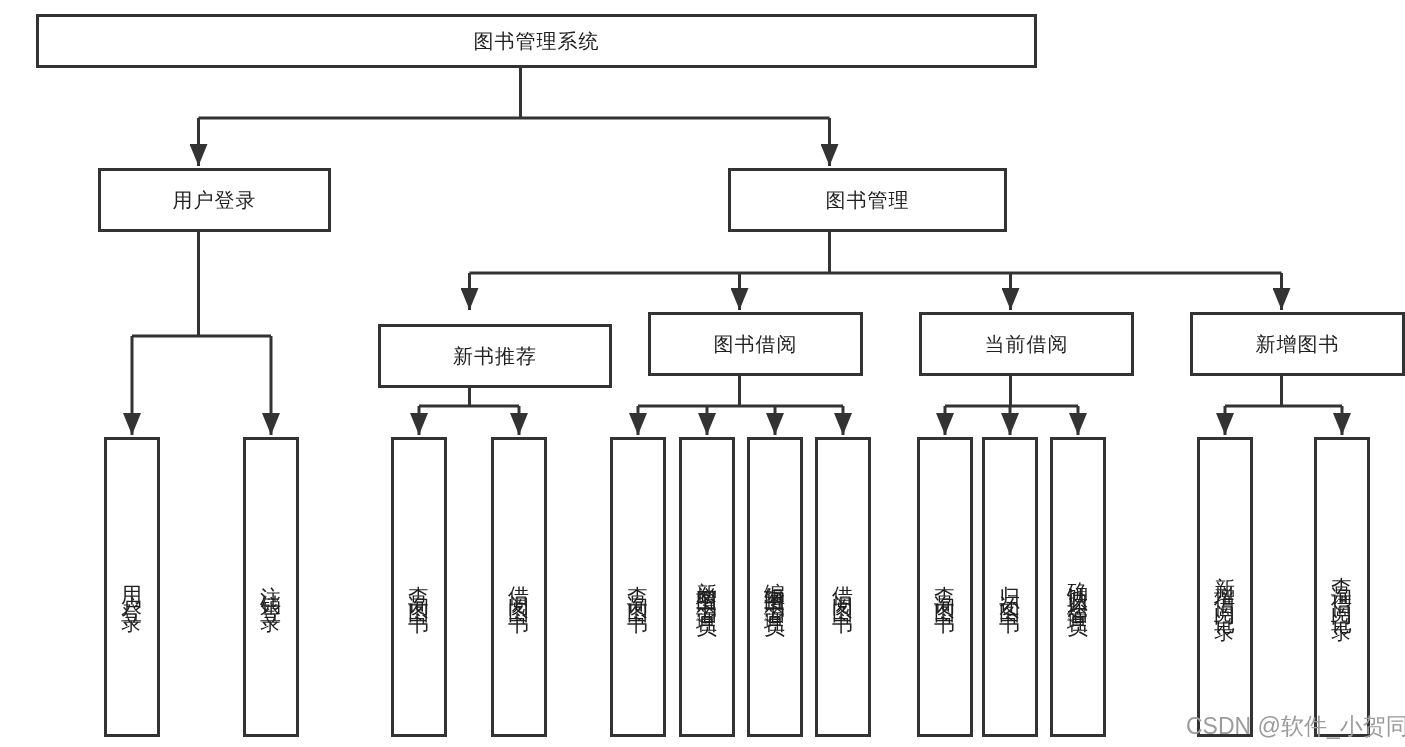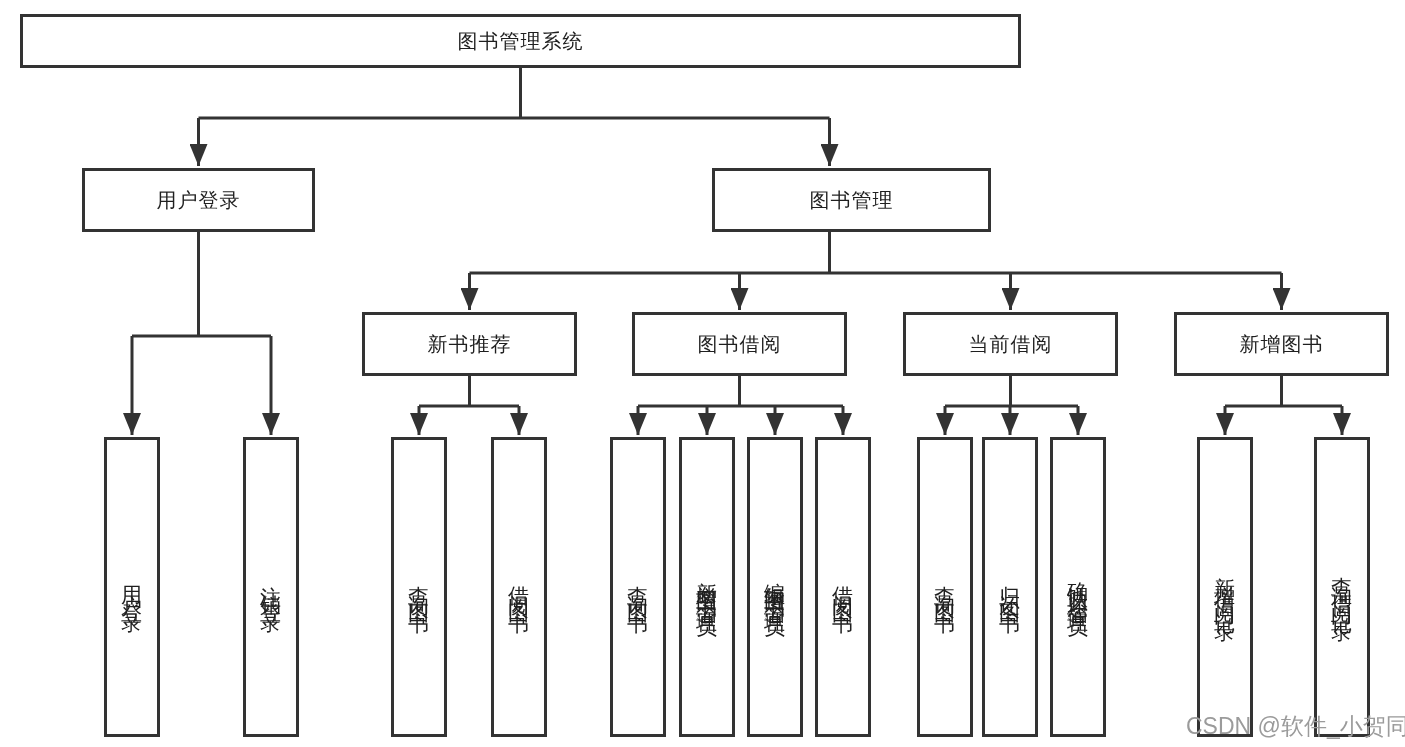--- a/index.html
+++ b/index.html
@@ -6,21 +6,21 @@
   .canvas{
     position:relative;width:1405px;height:747px;background:#ffffff;
     font-family:"Liberation Sans","DejaVu Sans",sans-serif;color:#1f1f1f;overflow:hidden;
   }
   .connectors{position:absolute;left:0;top:0;}
   .node{
     position:absolute;box-sizing:border-box;background:#ffffff;
     border:3px solid #333333;display:flex;align-items:center;justify-content:center;
     text-align:center;
   }
-  .h-node{font-size:20px;letter-spacing:1px;}
+  .h-node{font-size:20px;letter-spacing:1px;margin-left:16px;}
   .v-node{
     writing-mode:vertical-rl;text-orientation:mixed;
     font-size:21px;letter-spacing:9px;line-height:1;
   }
   .v-node.tight{letter-spacing:5px;}
   .watermark{
     position:absolute;left:1186px;top:712px;font-size:23px;line-height:1.3;
     color:#9b9b9b;white-space:nowrap;z-index:5;
   }
 </style>
@@ -70,21 +70,21 @@
       <line x1="1225" y1="406" x2="1225" y2="435" marker-end="url(#ah)"></line>
       <line x1="1342" y1="406" x2="1342" y2="435" marker-end="url(#ah)"></line>
     </g>
   </svg>
 
   <div class="node h-node" style="left:20px;top:14px;width:1001px;height:54px">图书管理系统</div>
 
   <div class="node h-node" style="left:82px;top:168px;width:233px;height:64px">用户登录</div>
   <div class="node h-node" style="left:712px;top:168px;width:279px;height:64px">图书管理</div>
 
-  <div class="node h-node" style="left:362px;top:312px;width:215px;height:64px">新书推荐</div>
+  <div class="node h-node" style="left:362px;top:324px;width:234px;height:64px">新书推荐</div>
   <div class="node h-node" style="left:632px;top:312px;width:215px;height:64px">图书借阅</div>
   <div class="node h-node" style="left:903px;top:312px;width:215px;height:64px">当前借阅</div>
   <div class="node h-node" style="left:1174px;top:312px;width:215px;height:64px">新增图书</div>
 
   <div class="node v-node" style="left:104px;top:437px;width:56px;height:300px">用户登录</div>
   <div class="node v-node" style="left:243px;top:437px;width:56px;height:300px">注销登录</div>
   <div class="node v-node" style="left:391px;top:437px;width:56px;height:300px">查询图书</div>
   <div class="node v-node" style="left:491px;top:437px;width:56px;height:300px">借阅图书</div>
   <div class="node v-node" style="left:610px;top:437px;width:56px;height:300px">查询图书</div>
   <div class="node v-node tight" style="left:679px;top:437px;width:56px;height:300px">新增图书（管理员）</div>

